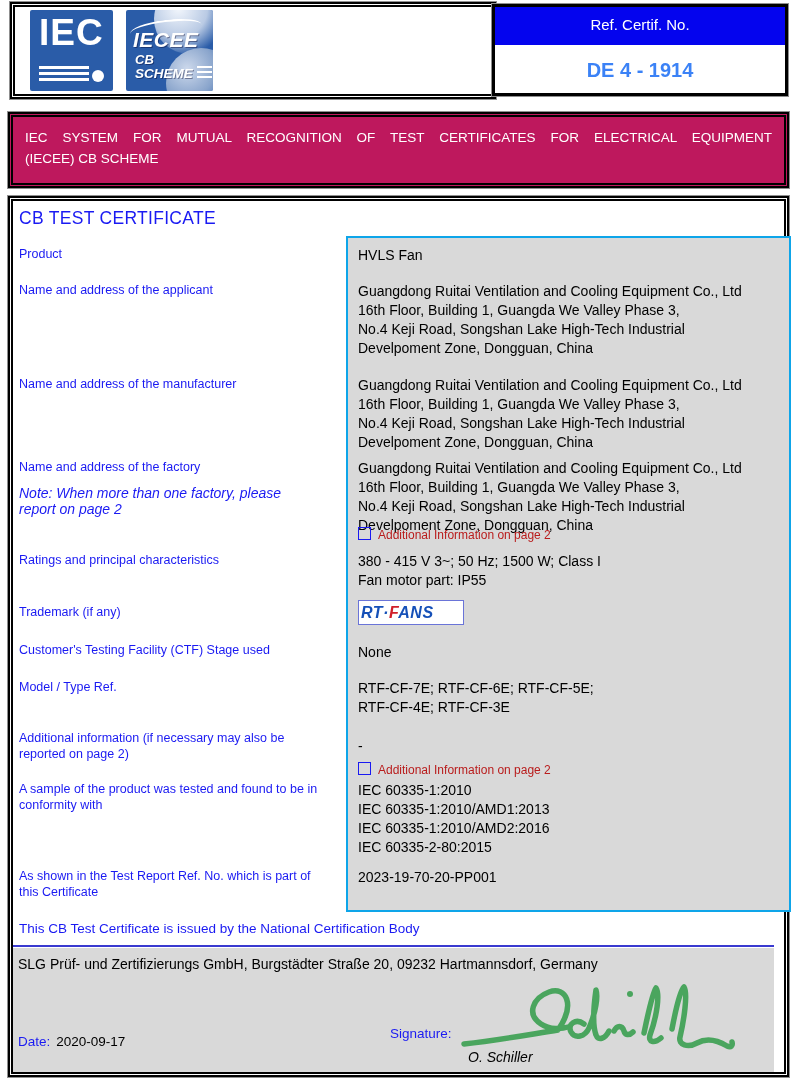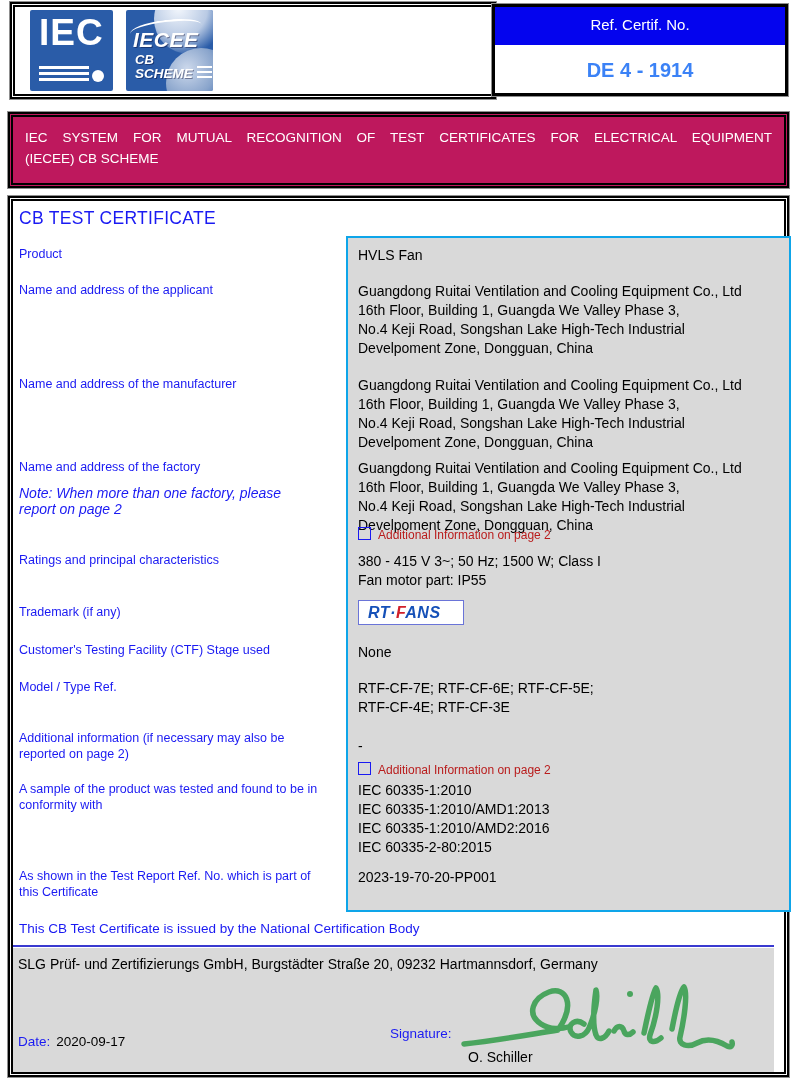--- a/index.html
+++ b/index.html
@@ -46,31 +46,31 @@
   .lbl{position:absolute;left:6px;width:300px;font-size:12.5px;line-height:15.5px;color:#1a1af2;}
   .note{position:absolute;left:6px;width:300px;font-size:14px;font-style:italic;color:#1a1af2;}
   
   #values-box{position:absolute;box-sizing:border-box;left:305px;top:35px;width:445px;height:676px;
      background:#d9d9d9;border:2px solid #0ea5e9;margin-left:28px;}
   .val{position:absolute;left:10px;font-size:14px;line-height:19px;white-space:pre-line;color:#000;width:420px;}
   .chk{position:absolute;left:10px;font-size:12px;color:#b91c1c;}
   .chk .box{display:inline-block;width:11px;height:11px;border:1.5px solid #1a1af2;background:transparent;
      vertical-align:-1px;margin-right:7px;}
   #rt-logo{position:absolute;left:10px;width:106px;height:25px;background:#fff;border:1px solid #6a74d8;
-     font-style:italic;font-weight:bold;font-size:16px;line-height:23px;padding-left:9px;box-sizing:border-box;letter-spacing:.5px;}
+     font-style:italic;font-weight:bold;font-size:16px;line-height:23px;padding-left:2px;box-sizing:border-box;letter-spacing:.5px;}
   #rt-logo .b{color:#1550b8;} #rt-logo .r{color:#d0202a;}
   #issued-line{position:absolute;left:6px;top:720px;font-size:13.5px;}
   #divider{position:absolute;left:0;top:744px;width:761px;height:2px;background:#3a3ad0;}
   #gray-footer{position:absolute;left:0;top:747px;width:761px;height:124px;background:#d9d9d9;}
   #ncb-name{position:absolute;left:5px;top:8px;font-size:14px;color:#000;}
   #date-line{position:absolute;left:5px;top:86px;font-size:13.5px;}
   #date-line .v{color:#000;margin-left:6px;}
   #sig-label{position:absolute;left:377px;top:78px;font-size:13.5px;}
   #sig-svg{position:absolute;left:437px;top:32px;width:300px;height:88px;}
-  #signer{position:absolute;left:455px;top:101px;font-size:14px;color:#000;}
+  #signer{position:absolute;left:455px;top:101px;font-size:14px;color:#000;font-style:italic;}
 </style>
 </head>
 <body>
 
 <div class="frame" id="top-frame">
   <div class="logo" id="iec-logo">
     <div class="iec-text">IEC</div>
     <div class="iec-lines">
         <div></div>
         <div></div>

